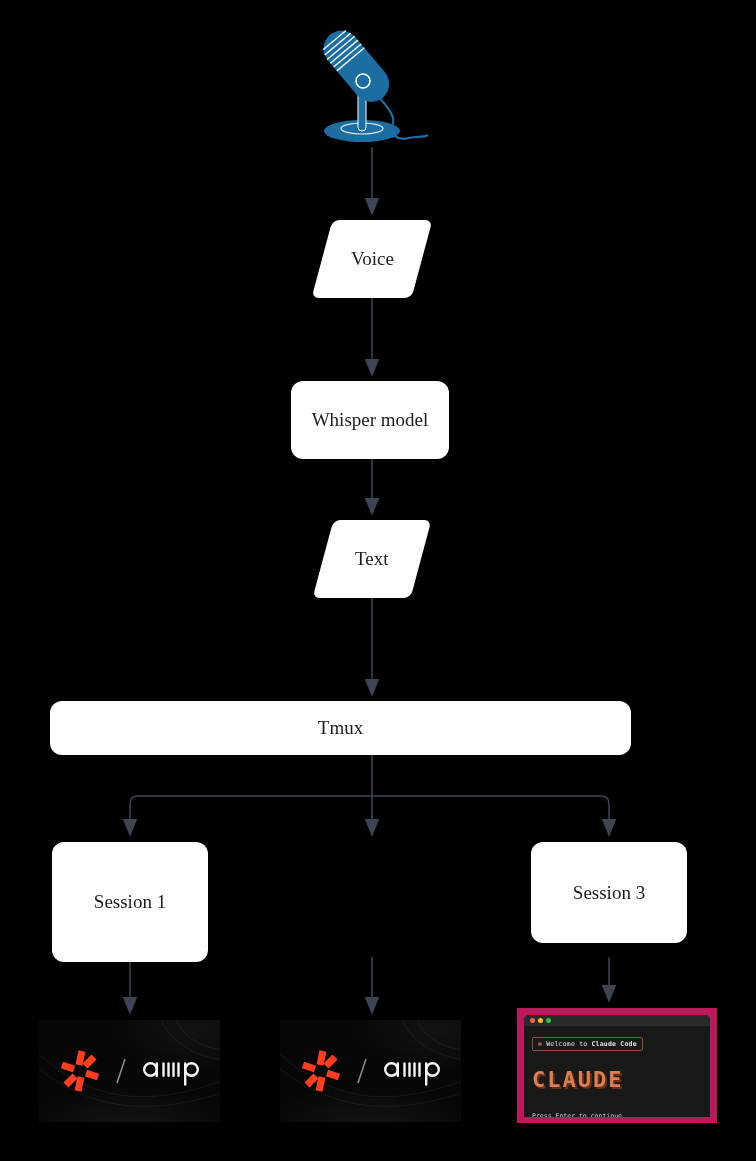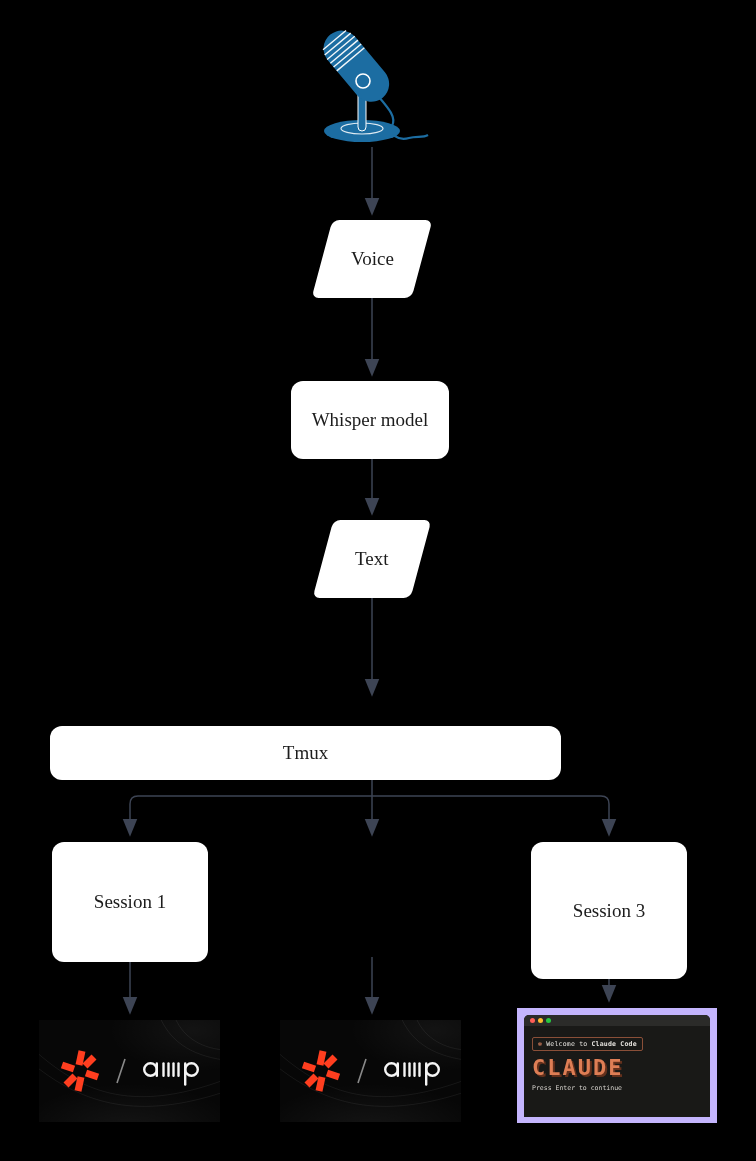--- a/index.html
+++ b/index.html
@@ -16,35 +16,35 @@
 
   
   .amp-card{position:absolute;width:181px;height:102px;background:#070707;overflow:hidden;
             background-image:
               radial-gradient(120px 60px at 85% 10%, rgba(255,255,255,0.05), transparent 70%),
               radial-gradient(160px 70px at 50% 110%, rgba(255,255,255,0.06), transparent 70%);}
   .amp-card .mesh{position:absolute;inset:0;opacity:.9;}
   .amp-row{position:absolute;inset:0;display:flex;align-items:center;justify-content:center;gap:14px;}
 
   
-  .claude-frame{position:absolute;left:517px;top:1008px;width:200px;height:115px;background:#c4b5fd;
+  .claude-frame{position:absolute;left:517px;top:1008px;width:200px;height:115px;background:#be185d;
                 overflow:hidden;}
   .claude-window{position:absolute;left:7px;right:7px;top:7px;bottom:6px;background:#191917;
                  border-radius:5px 5px 0 0;overflow:hidden;
                  font-family:"DejaVu Sans Mono", monospace;}
   .titlebar{height:11px;background:#2b2b29;display:flex;align-items:center;gap:3px;padding-left:6px;}
   .dot{width:5px;height:5px;border-radius:50%;}
   .t-content{padding:5px 8px 0 8px;}
   .welcome-box{display:inline-block;border:1px solid #8a4f38;border-radius:2px;padding:2px 5px;
                font-size:6.5px;color:#e6e3de;letter-spacing:.2px;white-space:nowrap;}
   .welcome-box .spark{color:#e58762;}
   .welcome-box b{font-weight:bold;}
-  .ascii{margin-top:5px;font-weight:bold;font-size:22px;line-height:24px;letter-spacing:2px;
+  .ascii{margin-top:17px;font-weight:bold;font-size:22px;line-height:24px;letter-spacing:2px;
          color:#de7e55;text-shadow:2px 2px 0 #63301c;}
-  .t-footer{margin-top:4px;font-size:6.5px;color:#d6d3ce;}
+  .t-footer{margin-top:20px;font-size:6.5px;color:#d6d3ce;}
 </style>
 </head>
 <body>
 
 <div id="canvas">
 
   <svg class="abs" width="756" height="1161" viewBox="0 0 756 1161">
     <defs>
       <marker id="ah" viewBox="0 0 16 16" refX="13.5" refY="8" markerWidth="12" markerHeight="12" orient="auto">
         <path d="M0,1.5 L16,8 L0,14.5 z" fill="#3d4454"></path>
@@ -94,28 +94,28 @@
   </div>
 
   <div class="node" style="left:291px;top:381px;width:158px;height:78px">
     <span>Whisper model</span>
   </div>
 
   <div class="node parallelogram" style="left:323px;top:520px;width:98px;height:78px">
     <span class="lbl">Text</span>
   </div>
 
-  <div class="node" style="left:50px;top:726px;width:511px;height:54px">
+  <div class="node" style="left:50px;top:701px;width:581px;height:54px">
     <span>Tmux</span>
   </div>
 
   <div class="node" style="left:52px;top:842px;width:156px;height:120px">
     <span>Session 1</span>
   </div>
-  <div class="node" style="left:531px;top:842px;width:156px;height:137px">
+  <div class="node" style="left:531px;top:842px;width:156px;height:101px">
     <span>Session 3</span>
   </div>
 
   <div class="amp-card" style="left:39px;top:1020px">
     <svg class="mesh" width="181" height="102" viewBox="0 0 181 102">
       <g stroke="rgba(255,255,255,0.07)" fill="none" stroke-width="1">
         <path d="M-5,30 C40,70 90,95 185,60"></path>
         <path d="M-5,45 C45,85 100,100 185,72"></path>
         <path d="M120,-5 C130,20 150,35 185,40"></path>
         <path d="M135,-5 C142,15 160,28 185,30"></path>

